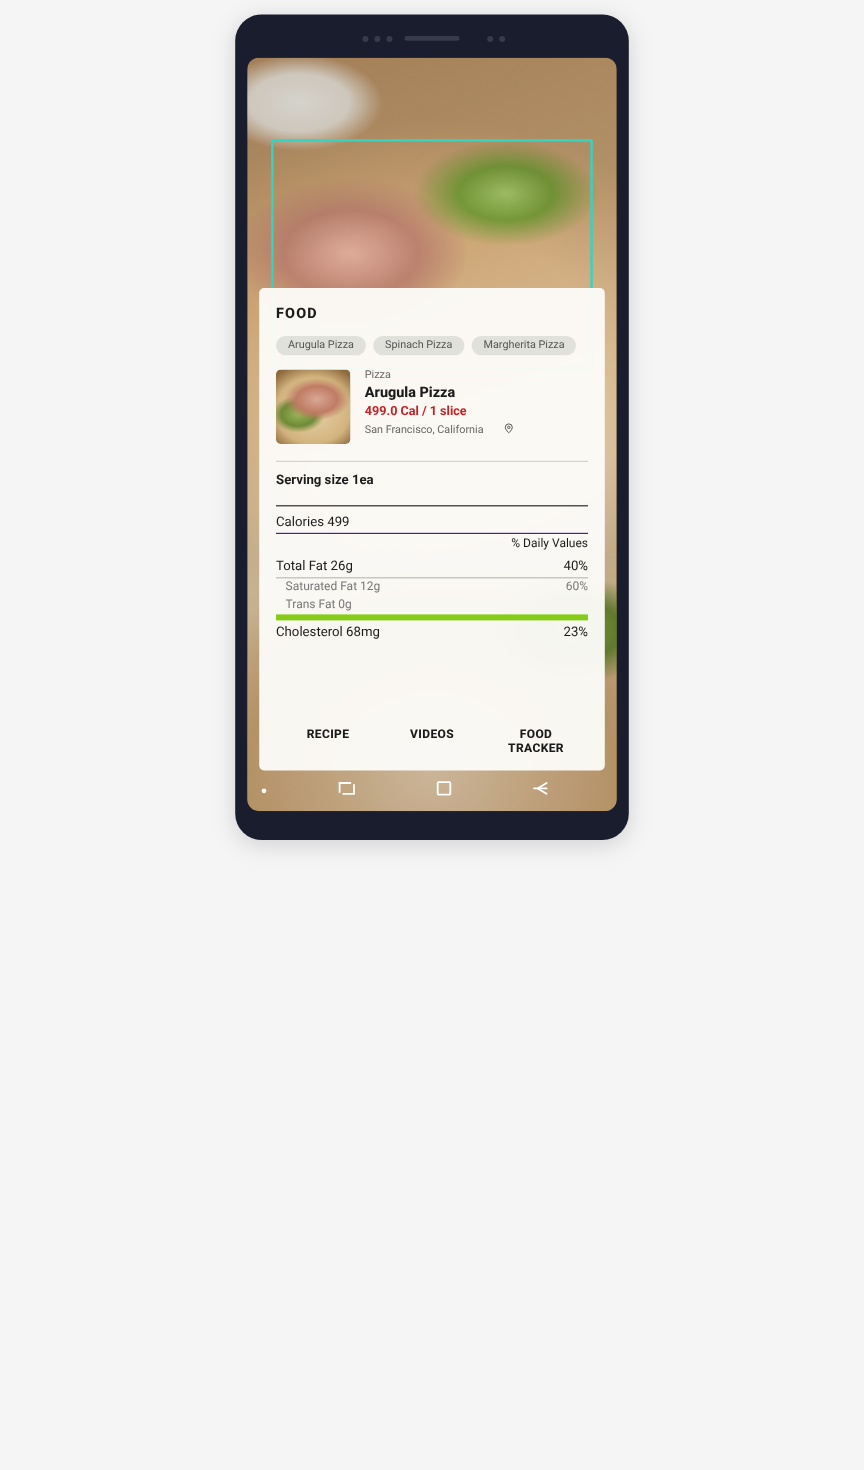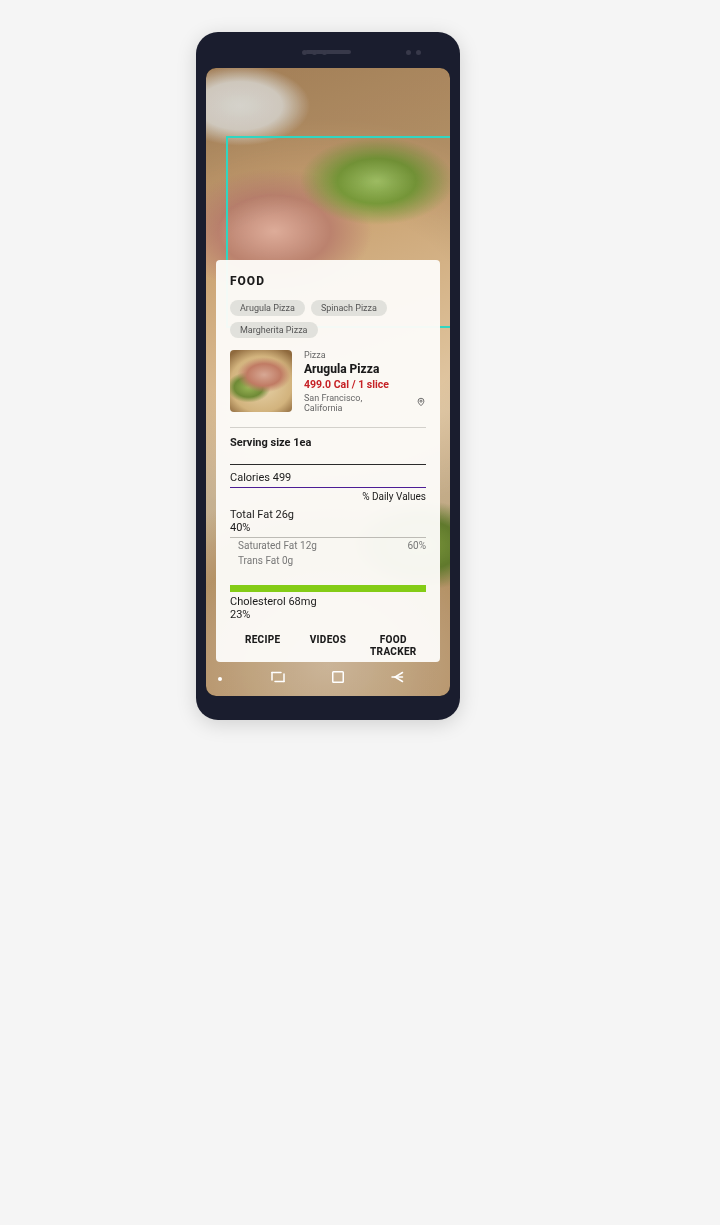--- a/index.html
+++ b/index.html
@@ -6,22 +6,22 @@
   body {
     width: 720px;
     height: 1225px;
     background: #f5f5f5;
     font-family: -apple-system, BlinkMacSystemFont, "Segoe UI", Roboto, Arial, sans-serif;
     position: relative;
   }
   .phone {
     position: absolute;
     left: 196px;
-    top: 32px;
-    width: 264px;
+    top: 12px;
+    width: 328px;
     height: 688px;
     background: #1a1d2e;
     border-radius: 22px;
     padding: 36px 10px 24px 10px;
     box-shadow: 0 4px 20px rgba(0,0,0,0.15);
   }
   .earpiece {
     position: absolute;
     top: 18px;
     left: 50%;
@@ -133,23 +133,23 @@
   .item-name { font-weight: 800; font-size: 12px; }
   .cal-line { color: #c62125; font-weight: 700; font-size: 10.5px; }
   .loc-line { font-size: 9px; color: #666; display:flex; align-items:center; gap:16px;}
   .loc-icon svg { width: 10px; height: 12px; }
   .divider { border: none; border-top: 1px solid #d3d1cb; margin: 0 -0px 8px; }
   .nut-table { font-size: 11px; }
   .nut-head { font-weight: 700; border-bottom: 1px solid #2b2b2b; padding-bottom: 15px; margin-bottom: 3px;}
   .nut-line { border-bottom: 1px solid #4c1d95; padding: 3px 0; display:flex; justify-content:space-between;}
   .nut-line.light { border-bottom: 1px solid #bdbbb5;}
   .nut-right { text-align:right; padding: 3px 0; font-size:10px;}
-  .nut-main { display:flex; justify-content:space-between; padding: 3px 0; border-bottom:1px solid #bdbbb5;flex-direction:column;}
+  .nut-main { display:flex; justify-content:space-between; padding: 3px 0; border-bottom:1px solid #bdbbb5;}
   .nut-sub { color:#777; font-size:10px; padding:2px 0 2px 8px; display:flex; justify-content:space-between;}
-  .nut-sub-wrap { border-bottom:7px solid #84cc16; padding-bottom:17px;}
+  .nut-sub-wrap { border-bottom:5px solid #84cc16; padding-bottom:0;}
   .card-actions {
     margin-top: auto;
     display:flex;
     border-top: 0;
     padding: 10px 0 12px;
   }
   .act-btn {
     flex:1;
     text-align:center;
     font-weight:800;

